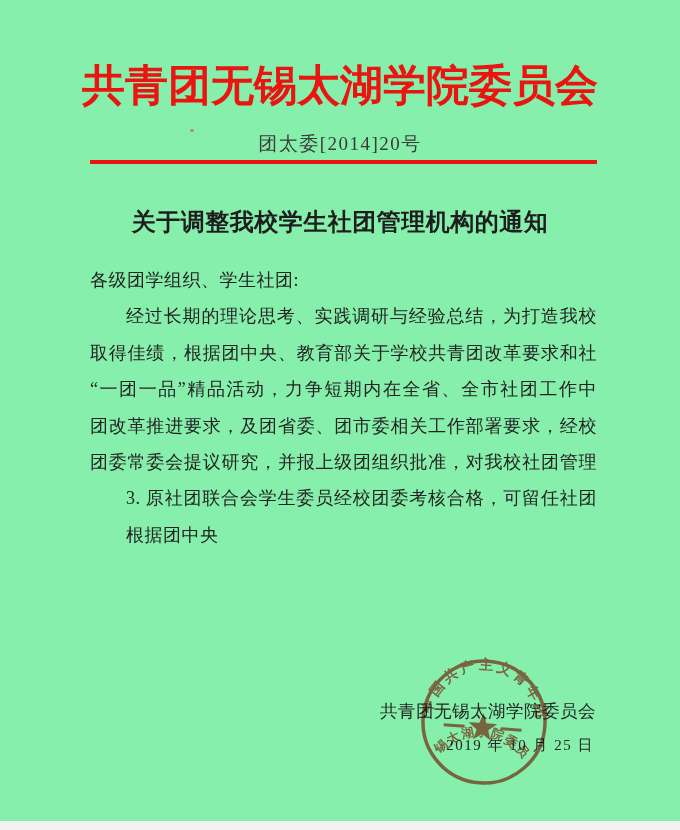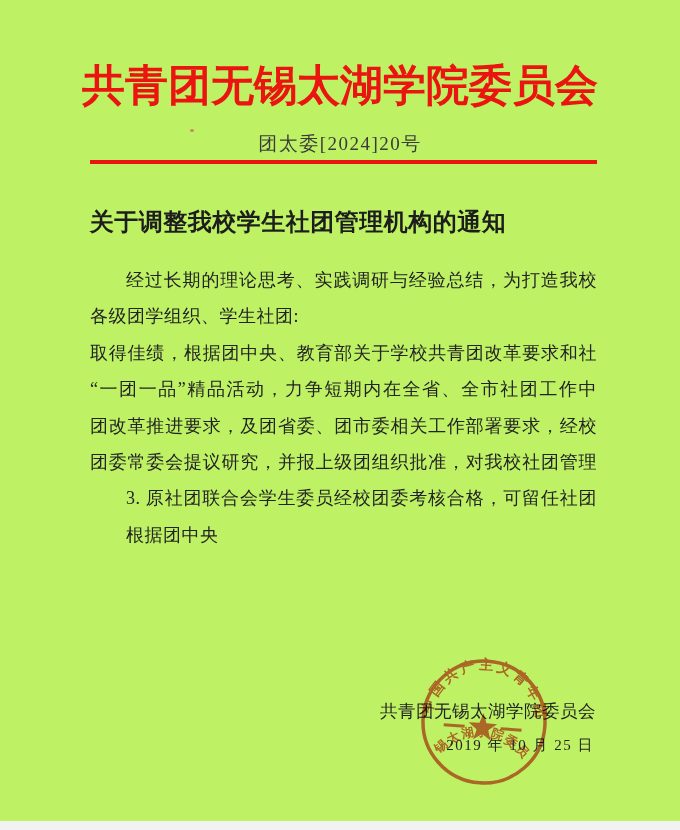--- a/index.html
+++ b/index.html
@@ -4,21 +4,21 @@
 <style>
   html, body { margin: 0; padding: 0; }
   body {
     background: #ffffff;
     font-family: "Liberation Serif", "DejaVu Serif", serif;
   }
   .page {
     position: relative;
     width: 680px;
     height: 830px;
-    background: #bef264;
+    background: #86efac;
     overflow: hidden;
   }
   
   .org-title {
     position: absolute;
     top: 57px; left: 0; width: 680px;
     text-align: center;
     font-size: 43px;
     font-weight: 700;
     color: #ea1510;
@@ -50,20 +50,21 @@
   
   .doc-title {
     position: absolute;
     top: 206px; left: 0; width: 596px;
     text-align: center;
     font-size: 24px;
     font-weight: 700;
     color: #1d1d1d;
     letter-spacing: 0.5px;
     white-space: nowrap;
+    padding-left: 42px;
   }
   
   .body-block {
     position: absolute;
     top: 262px; left: 90px;
     width: 507px;
     font-size: 18px;
     line-height: 36.4px;
     color: #232323;
     letter-spacing: 0.5px;
@@ -120,28 +121,28 @@
     background: #f1f2f1;
   }
 </style>
 </head>
 <body>
 
 <div class="page">
 
   <div class="org-title">共青团无锡太湖学院委员会</div>
   <div class="scan-dot"></div>
-  <div class="doc-number">团太委[2024]20号</div>
+  <div class="doc-number">团太委[2014]20号</div>
   <div class="red-rule"></div>
 
   <div class="doc-title">关于调整我校学生社团管理机构的通知</div>
 
   <div class="body-block">
+    <div class="line">各级团学组织、学生社团:</div>
     <div class="line j indent">经过长期的理论思考、实践调研与经验总结，为打造我校</div>
-    <div class="line">各级团学组织、学生社团:</div>
     <div class="line j">取得佳绩，根据团中央、教育部关于学校共青团改革要求和社</div>
     <div class="line j">“一团一品”精品活动，力争短期内在全省、全市社团工作中</div>
     <div class="line j">团改革推进要求，及团省委、团市委相关工作部署要求，经校</div>
     <div class="line j">团委常委会提议研究，并报上级团组织批准，对我校社团管理</div>
     <div class="line j indent">3. 原社团联合会学生委员经校团委考核合格，可留任社团</div>
     <div class="line indent">根据团中央</div>
   </div>
 
   <div class="sign-block">
     <div class="signer">共青团无锡太湖学院委员会</div>

